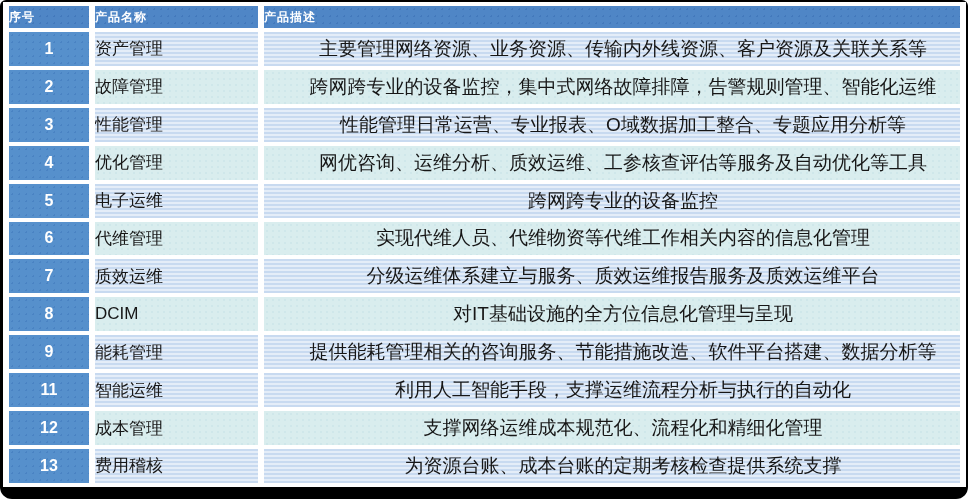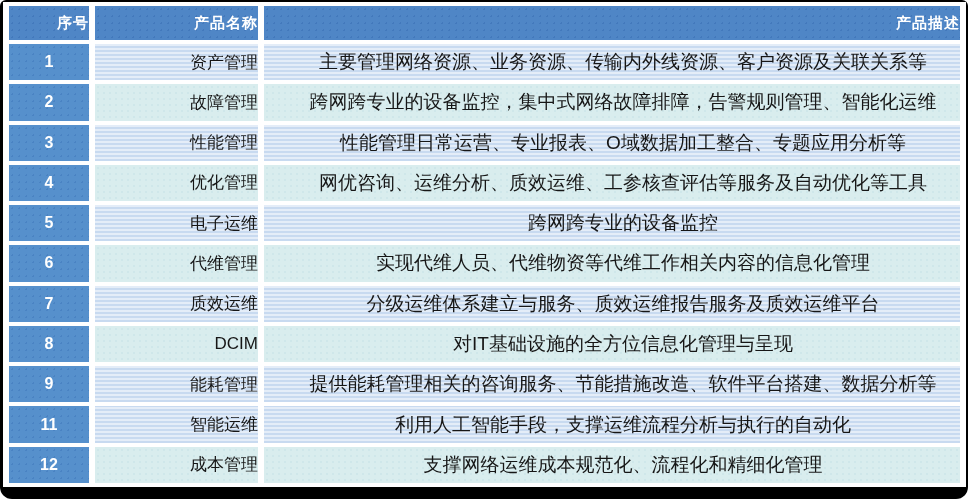--- a/index.html
+++ b/index.html
@@ -37,38 +37,38 @@
     overflow: hidden;
     white-space: nowrap;
     vertical-align: middle;
   }
   thead th {
     background: #4f86c6;
     background-image: radial-gradient(#4379bc 1px, transparent 1px);
     background-size: 7px 7px;
     color: #ffffff;
     font-weight: bold;
-    font-size: 15px;
-    height: 34px;
-    text-align: right;
+    font-size: 12px;
+    height: 22px;
+    text-align: left;
     letter-spacing: 1px;
   }
   td.no {
     background: #5690cc;
     background-image: radial-gradient(#4a83c3 1px, transparent 1px);
     background-size: 7px 7px;
     color: #ffffff;
     font-weight: bold;
     font-size: 16px;
     text-align: center;
   }
   td.name {
     font-size: 17px;
     color: #161616;
-    text-align: right;
+    text-align: left;
   }
   td.desc {
     font-size: 19px;
     color: #161616;
     text-align: center;
     padding-left: 22px;
   }
   tr.band-odd td.name, tr.band-odd td.desc {
     background: #cdddf1;
     background-image: repeating-linear-gradient(
@@ -148,16 +148,21 @@
           <tr class="band-odd">
             <td class="no">11</td>
             <td class="name">智能运维</td>
             <td class="desc">利用人工智能手段，支撑运维流程分析与执行的自动化</td>
           </tr>
           <tr class="band-even">
             <td class="no">12</td>
             <td class="name">成本管理</td>
             <td class="desc">支撑网络运维成本规范化、流程化和精细化管理</td>
           </tr>
+          <tr class="band-odd">
+            <td class="no">13</td>
+            <td class="name">费用稽核</td>
+            <td class="desc">为资源台账、成本台账的定期考核检查提供系统支撑</td>
+          </tr>
         </tbody>
     </table>
   </div>
 </div>
 
 </body></html>

